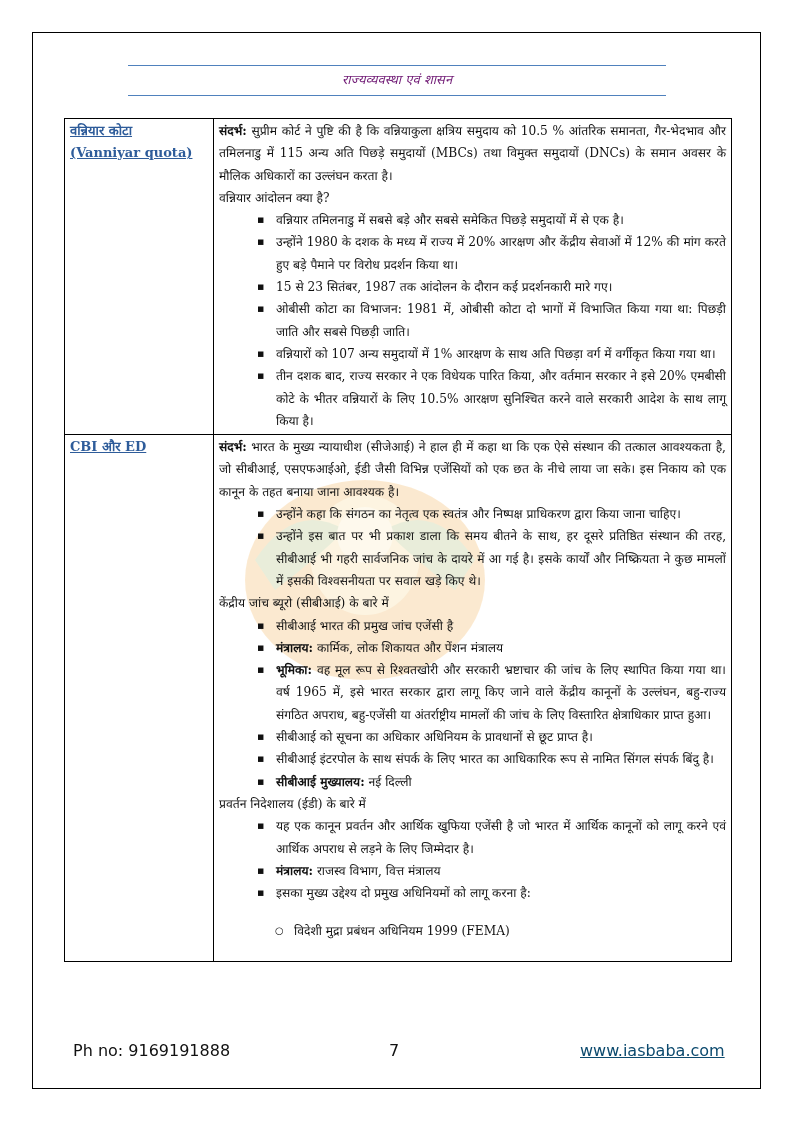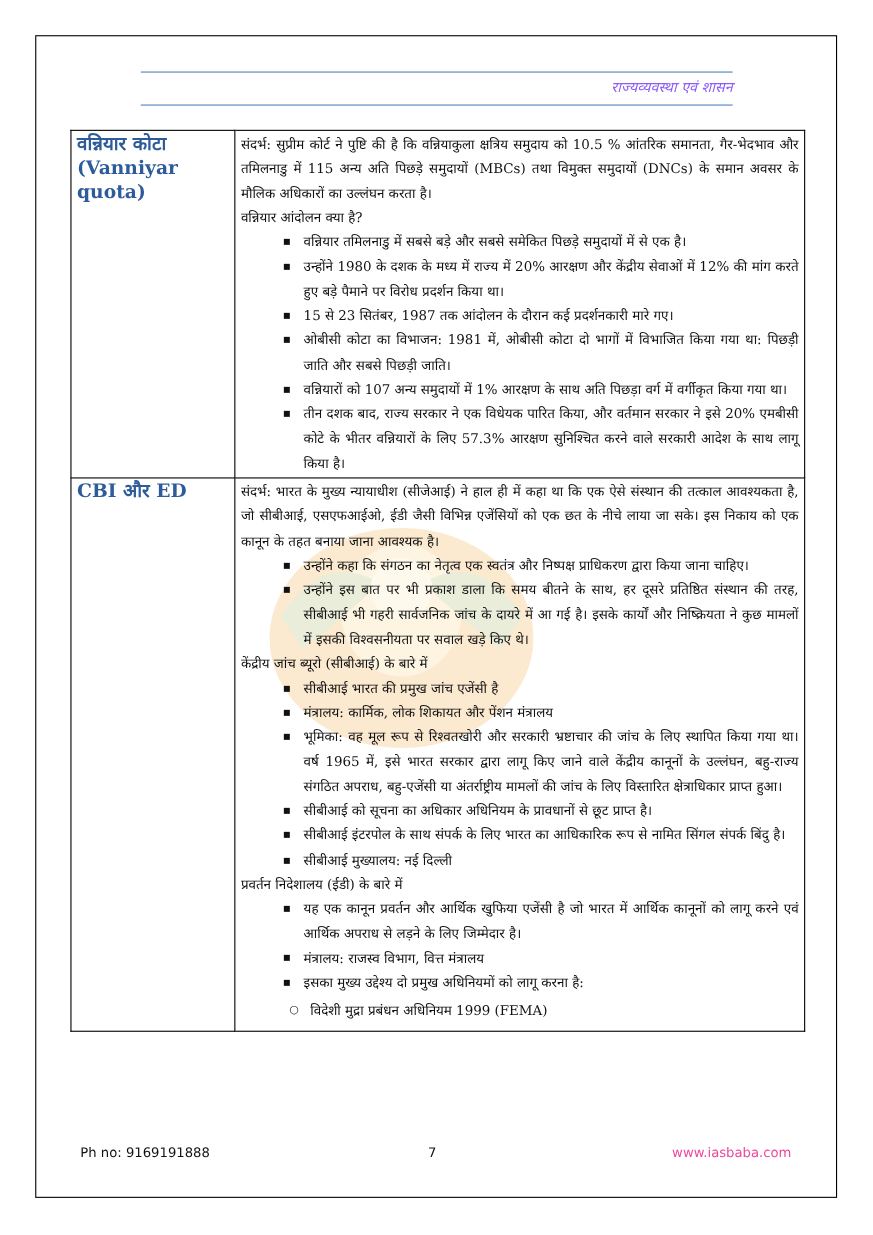--- a/index.html
+++ b/index.html
@@ -3,40 +3,40 @@
 <meta charset="utf-8">
 <style>
   html, body { margin: 0; padding: 0; background: #ffffff; }
   body { width: 794px; height: 1123px; position: relative; overflow: hidden;
          font-family: "DejaVu Serif", "Liberation Serif", serif; color: #111; }
   .page-border { position: absolute; left: 32px; top: 32px; width: 729px; height: 1057px;
                  border: 1px solid #000; box-sizing: border-box; }
   .hdr-line { position: absolute; left: 128px; width: 538px; height: 0; border-top: 1px solid #4f81bd; }
   .hdr-line.top { top: 65px; }
   .hdr-line.bot { top: 95px; }
-  .hdr-title { position: absolute; left: 128px; width: 538px; top: 70px; text-align: right;
-               color: #8b5cf6; font-size: 13px; font-style: italic; font-family: "DejaVu Sans", sans-serif; }
+  .hdr-title { position: absolute; left: 128px; width: 538px; top: 70px; text-align: center;
+               color: #701a75; font-size: 13px; font-style: italic; font-family: "DejaVu Sans", sans-serif; }
   .watermark { position: absolute; left: 235px; top: 440px; width: 260px; height: 250px; opacity: 0.22; pointer-events: none; }
   table.content { position: absolute; left: 64px; top: 118px; width: 668px; border-collapse: collapse; table-layout: fixed; }
   table.content td { border: 1px solid #000; vertical-align: top; padding: 1px 5px 2px 5px; }
-  td.topic { width: 138px; color: #2e5c9a; font-weight: bold; font-size: 17px; line-height: 22px; }
+  td.topic { width: 138px; color: #2e5c9a; font-weight: bold; font-size: 13px; line-height: 22px; text-decoration: underline; }
   td.body { font-size: 12.2px; line-height: 22.3px; }
   td.body p { margin: 0; text-align: justify; }
-  .lbl { font-weight: normal; }
+  .lbl { font-weight: bold; }
   .sub-head { font-weight: normal; margin: 0; }
   ul.bullets { margin: 0; padding: 0 0 0 38px; list-style: none; }
   ul.bullets > li { position: relative; padding-left: 19px; text-align: justify; }
   ul.bullets > li::before { content: "\25AA"; position: absolute; left: 0; top: 0; font-size: 11px; }
-  ul.circles { margin: 4px; padding: 0 0 0 40px; list-style: none; }
+  ul.circles { margin: 16px; padding: 0 0 0 40px; list-style: none; }
   ul.circles > li { position: relative; padding-left: 19px; }
   ul.circles > li::before { content: "\25CB"; position: absolute; left: 0; top: 0; font-size: 10px; }
-  .footer { position: absolute; top: 1041px; font-family: "DejaVu Sans", sans-serif; font-size: 12px; color: #111; }
+  .footer { position: absolute; top: 1041px; font-family: "DejaVu Sans", sans-serif; font-size: 16px; color: #111; }
   .footer.phone { left: 73px; }
   .footer.pageno { left: 389px; }
-  .footer.site { left: 611px; color: #ec4899; }
+  .footer.site { left: 580px; color: #0c4a6e; text-decoration: underline; }
 </style>
 </head>
 <body>
 
 <div class="page-border"></div>
 
 <div class="hdr-line top"></div>
 <div class="hdr-title">राज्यव्यवस्था एवं शासन</div>
 <div class="hdr-line bot"></div>
 
@@ -57,21 +57,21 @@
     </td>
     <td class="body">
       <p><span class="lbl">संदर्भ:</span><span> सुप्रीम कोर्ट ने पुष्टि की है कि वन्नियाकुला क्षत्रिय समुदाय को 10.5 % आंतरिक समानता, गैर-भेदभाव और तमिलनाडु में 115 अन्य अति पिछड़े समुदायों (MBCs) तथा विमुक्त समुदायों (DNCs) के समान अवसर के मौलिक अधिकारों का उल्लंघन करता है।</span></p>
       <p class="sub-head">वन्नियार आंदोलन क्या है?</p>
       <ul class="bullets">
         <li>वन्नियार तमिलनाडु में सबसे बड़े और सबसे समेकित पिछड़े समुदायों में से एक है।</li>
         <li>उन्होंने 1980 के दशक के मध्य में राज्य में 20% आरक्षण और केंद्रीय सेवाओं में 12% की मांग करते हुए बड़े पैमाने पर विरोध प्रदर्शन किया था।</li>
         <li>15 से 23 सितंबर, 1987 तक आंदोलन के दौरान कई प्रदर्शनकारी मारे गए।</li>
         <li>ओबीसी कोटा का विभाजन: 1981 में, ओबीसी कोटा दो भागों में विभाजित किया गया था: पिछड़ी जाति और सबसे पिछड़ी जाति।</li>
         <li>वन्नियारों को 107 अन्य समुदायों में 1% आरक्षण के साथ अति पिछड़ा वर्ग में वर्गीकृत किया गया था।</li>
-        <li>तीन दशक बाद, राज्य सरकार ने एक विधेयक पारित किया, और वर्तमान सरकार ने इसे 20% एमबीसी कोटे के भीतर वन्नियारों के लिए 57.3% आरक्षण सुनिश्चित करने वाले सरकारी आदेश के साथ लागू किया है।</li>
+        <li>तीन दशक बाद, राज्य सरकार ने एक विधेयक पारित किया, और वर्तमान सरकार ने इसे 20% एमबीसी कोटे के भीतर वन्नियारों के लिए 10.5% आरक्षण सुनिश्चित करने वाले सरकारी आदेश के साथ लागू किया है।</li>
       </ul>
     </td>
   </tr>
   <tr>
     <td class="topic">
       <div>CBI और ED</div>
     </td>
     <td class="body">
       <p><span class="lbl">संदर्भ:</span><span> भारत के मुख्य न्यायाधीश (सीजेआई) ने हाल ही में कहा था कि एक ऐसे संस्थान की तत्काल आवश्यकता है, जो सीबीआई, एसएफआईओ, ईडी जैसी विभिन्न एजेंसियों को एक छत के नीचे लाया जा सके। इस निकाय को एक कानून के तहत बनाया जाना आवश्यक है।</span></p>
       <ul class="bullets">

